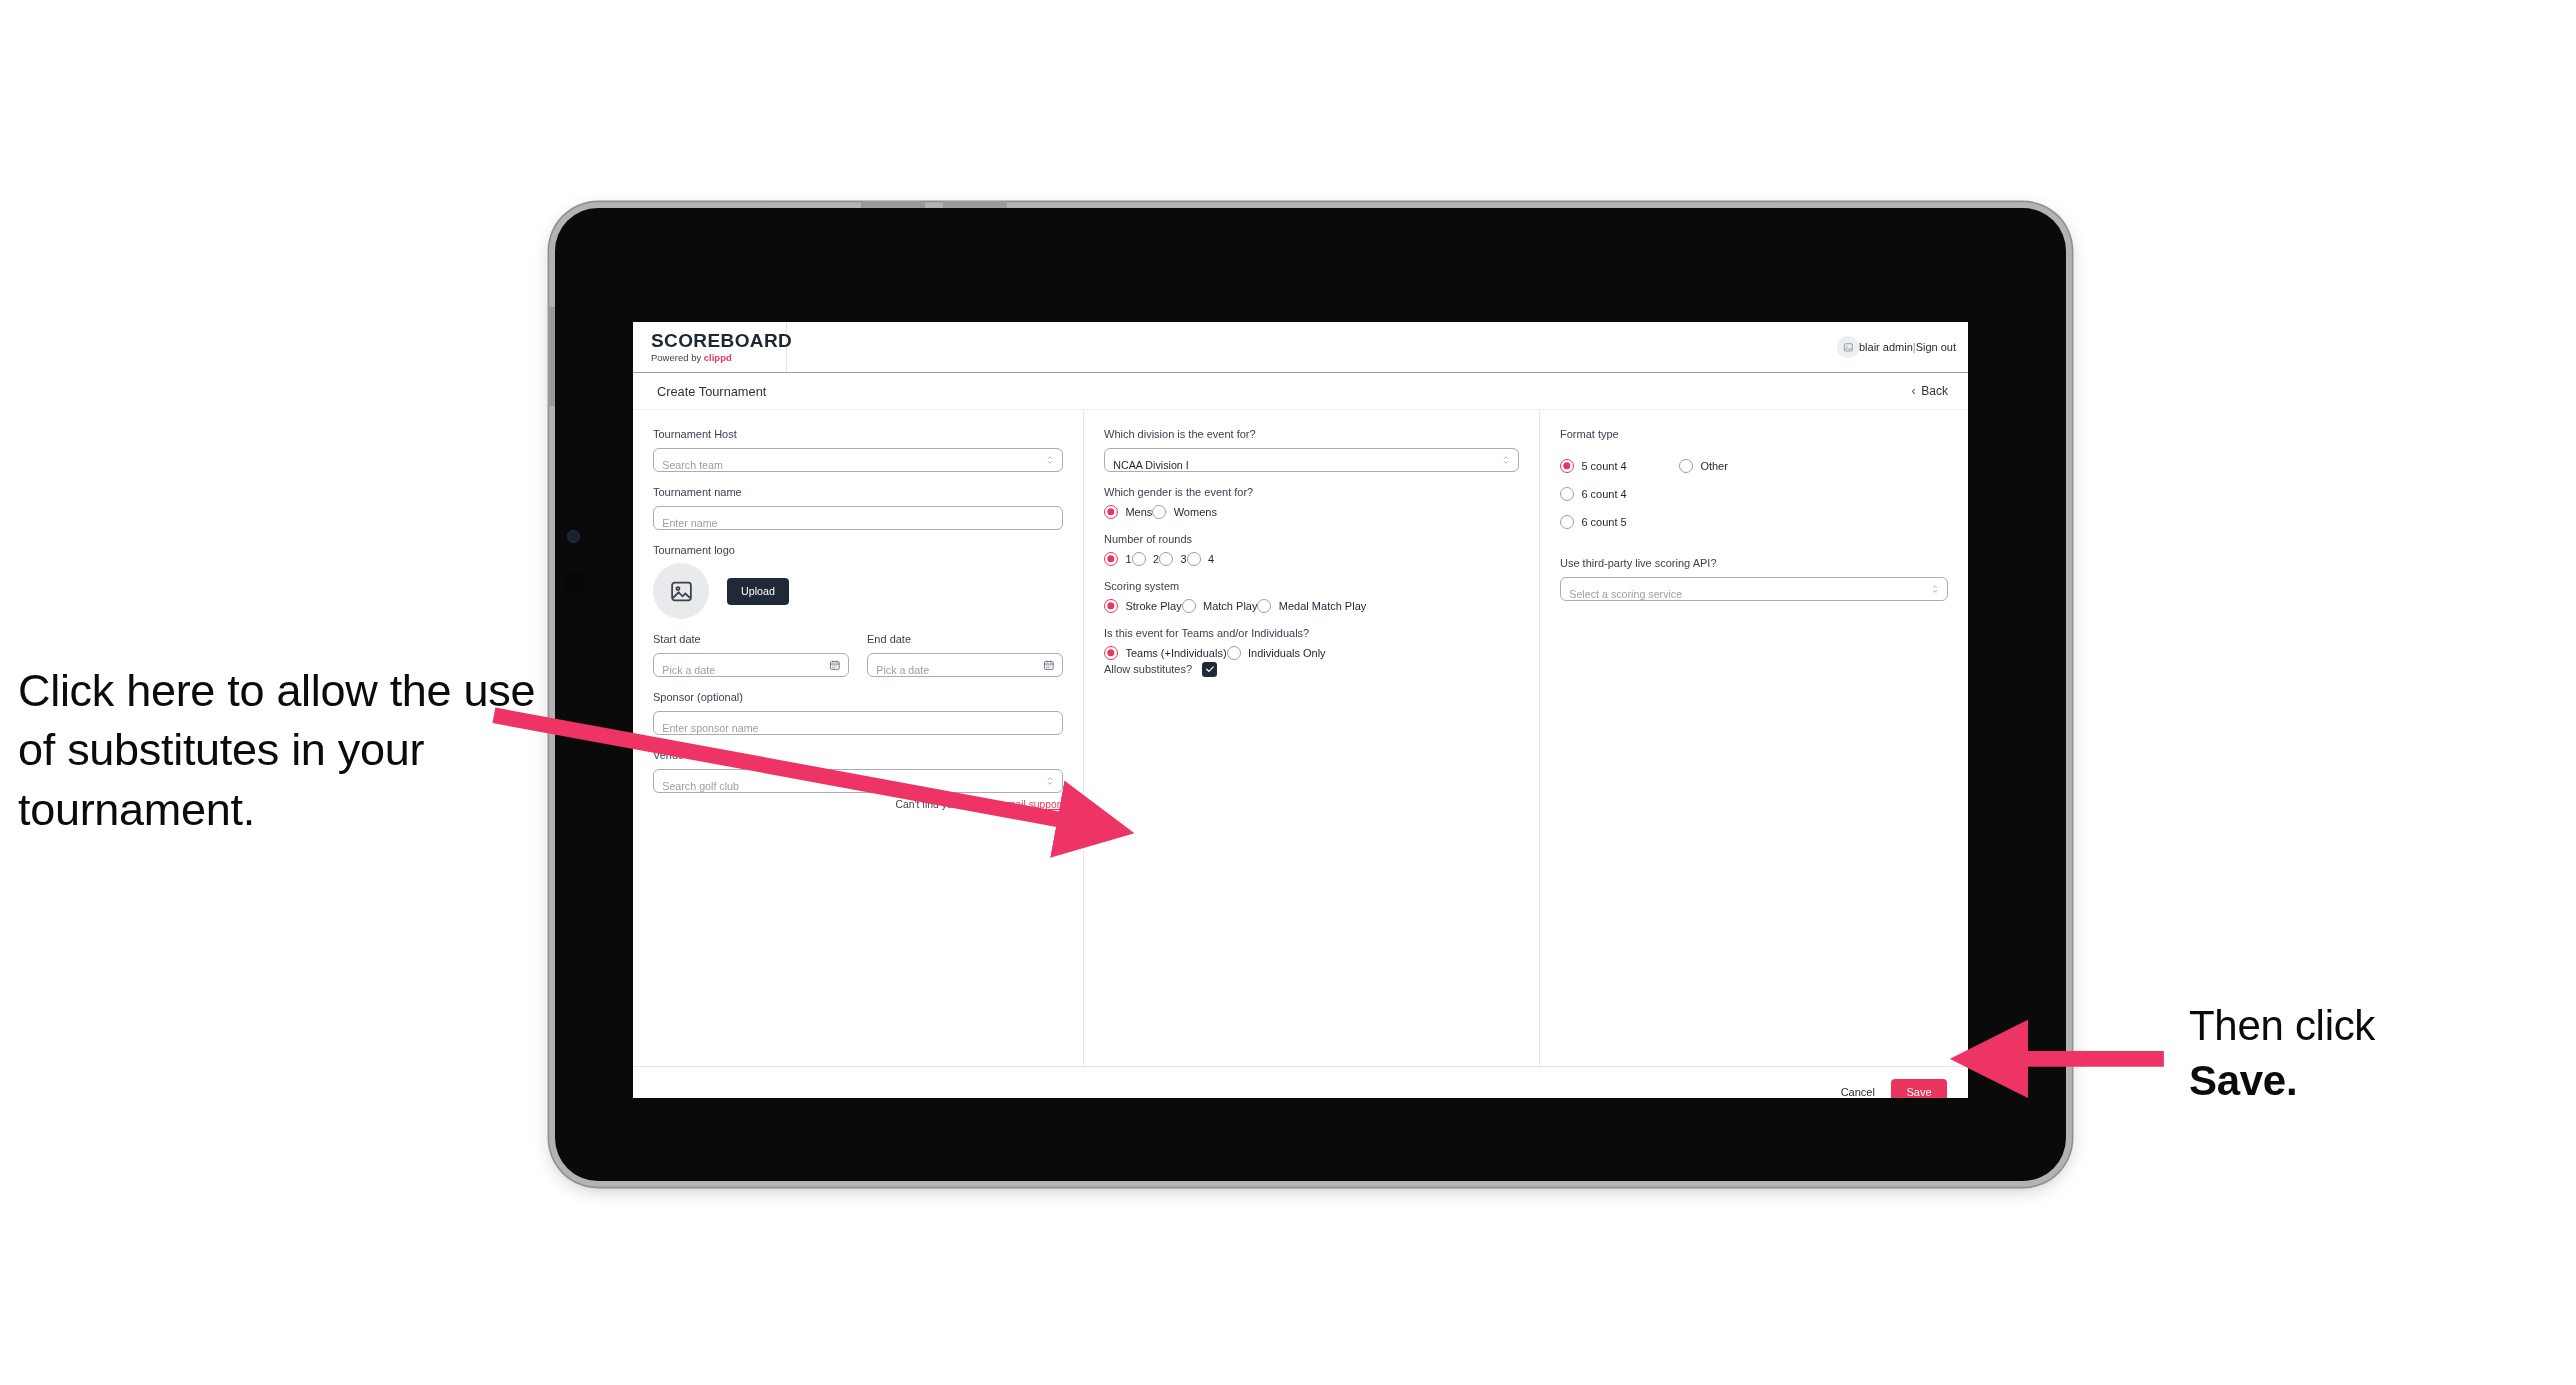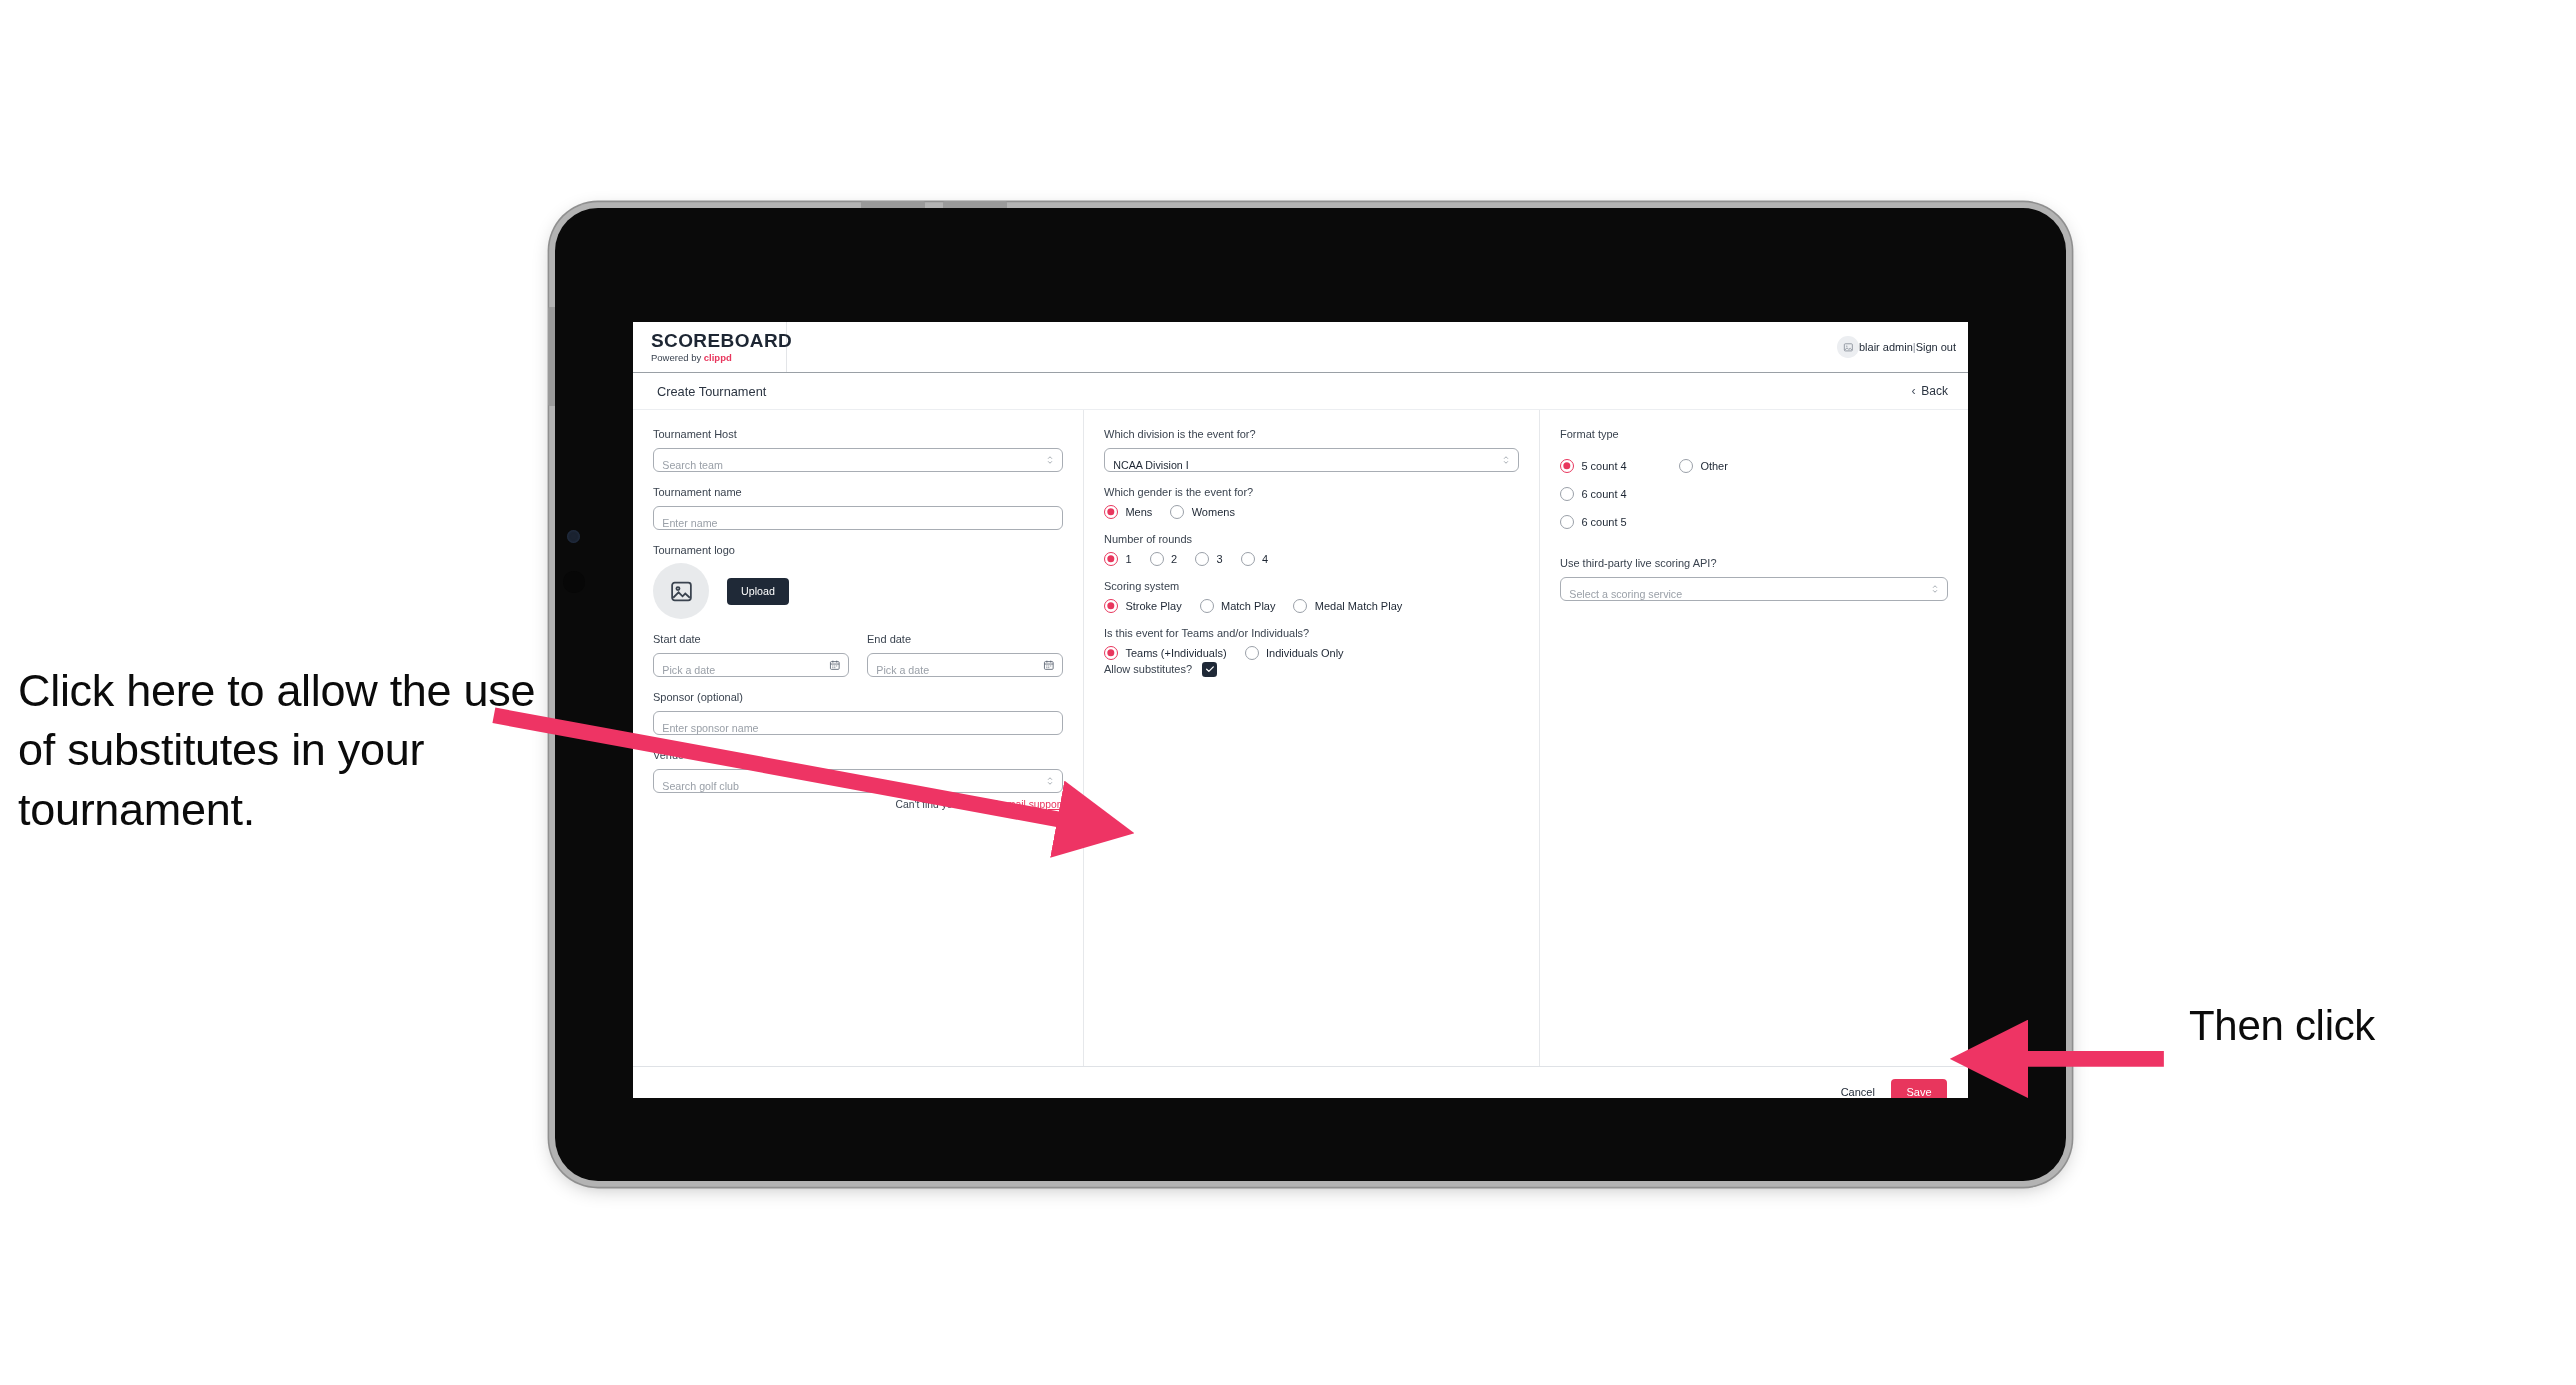--- a/index.html
+++ b/index.html
@@ -193,21 +193,21 @@
 
   .helper {
     font-size: 10.3px;
     color:#3a434f;
     text-align:right;
     margin-top: 6.6px;
   }
   .helper a { color:#e8365d; text-decoration: underline; }
 
   
-  .radiorow { display:flex; align-items:center; gap: 18px; flex-wrap: wrap; }
+  .radiorow { display:flex; align-items:center; flex-wrap: wrap; }
   .radio {
     display:flex; align-items:center; gap: 7.4px;
     font-size: 11px; color:#1d2633;
     cursor:pointer;
   }
   .rdot {
     width: 14px; height: 14px; border-radius:50%;
     border: 1.3px solid #9aa0a8;
     background:#fff;
     position:relative;
@@ -568,16 +568,17 @@
         <path d="M0,0 L5,2.5 L0,5 z" fill="#ee3464"></path>
       </marker>
     </defs>
     <line x1="598" y1="866" x2="1325" y2="1000" stroke="#ee3464" stroke-width="19" marker-end="url(#ah)"></line>
     <line x1="2620" y1="1282" x2="2410" y2="1282" stroke="#ee3464" stroke-width="19" marker-end="url(#ah)"></line>
   </svg>
 
   <div class="anno anno-left">Click here to allow the use of substitutes in your tournament.</div>
   <div class="anno anno-right">
     <span>Then click</span>
+    <span class="bold">Save.</span>
   </div>
 
 </div>
 
 
 </body></html>

